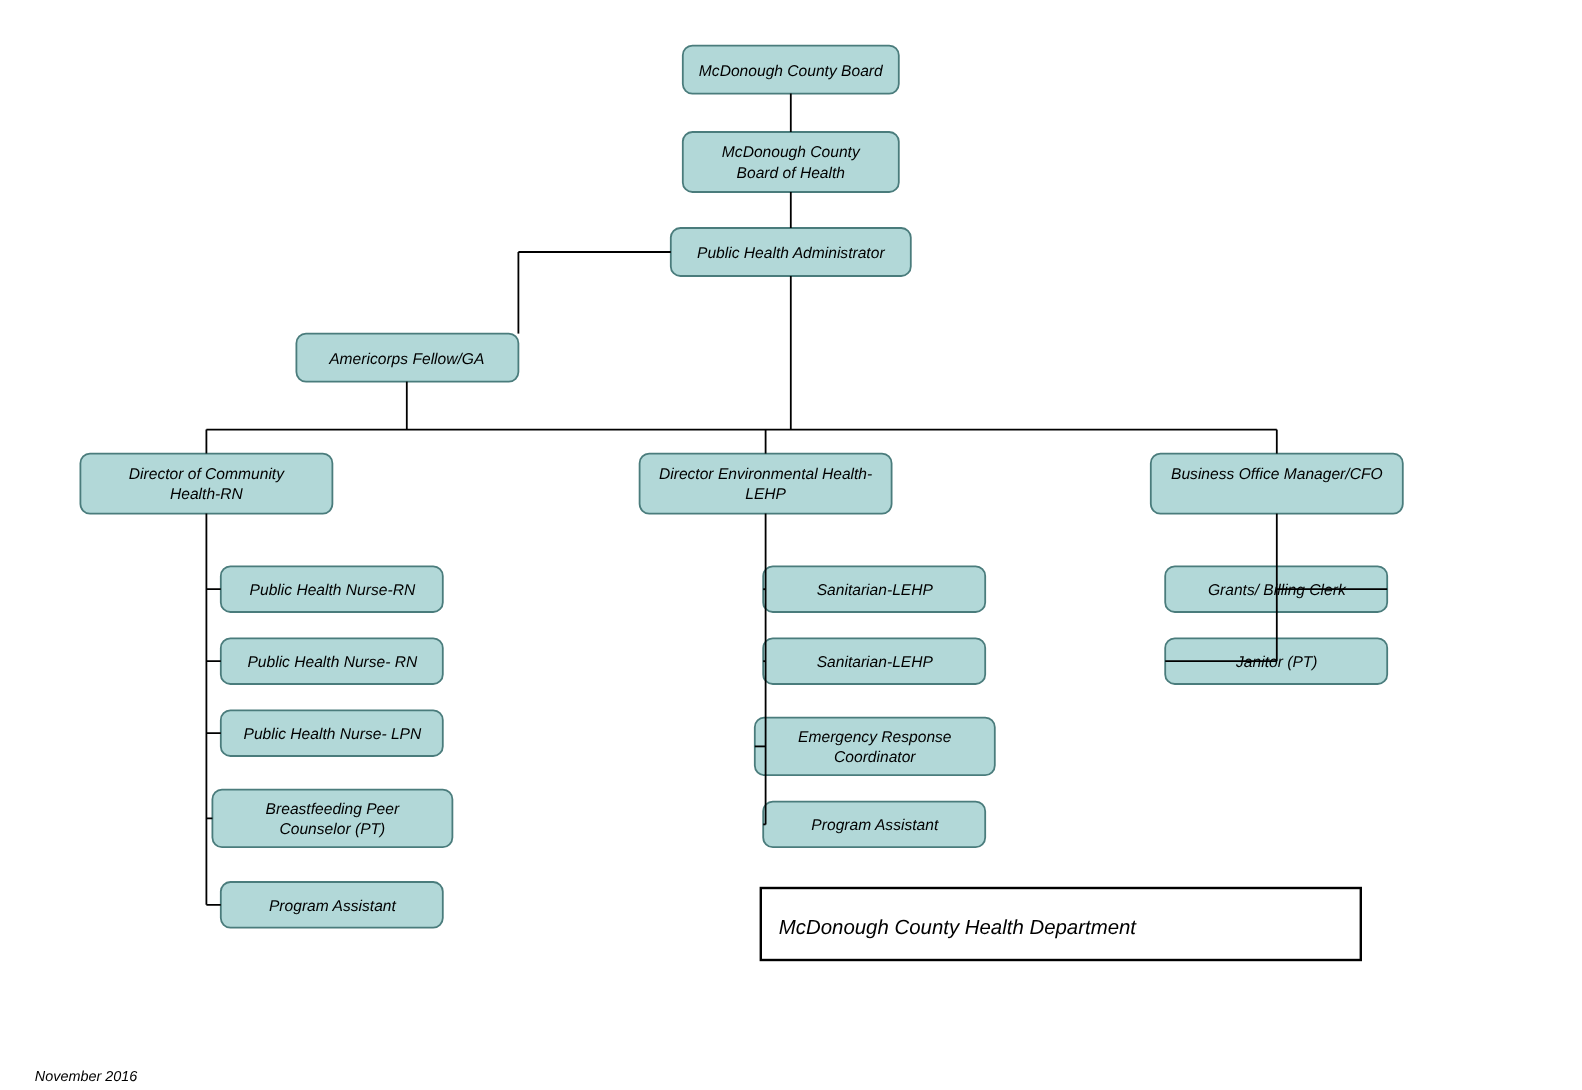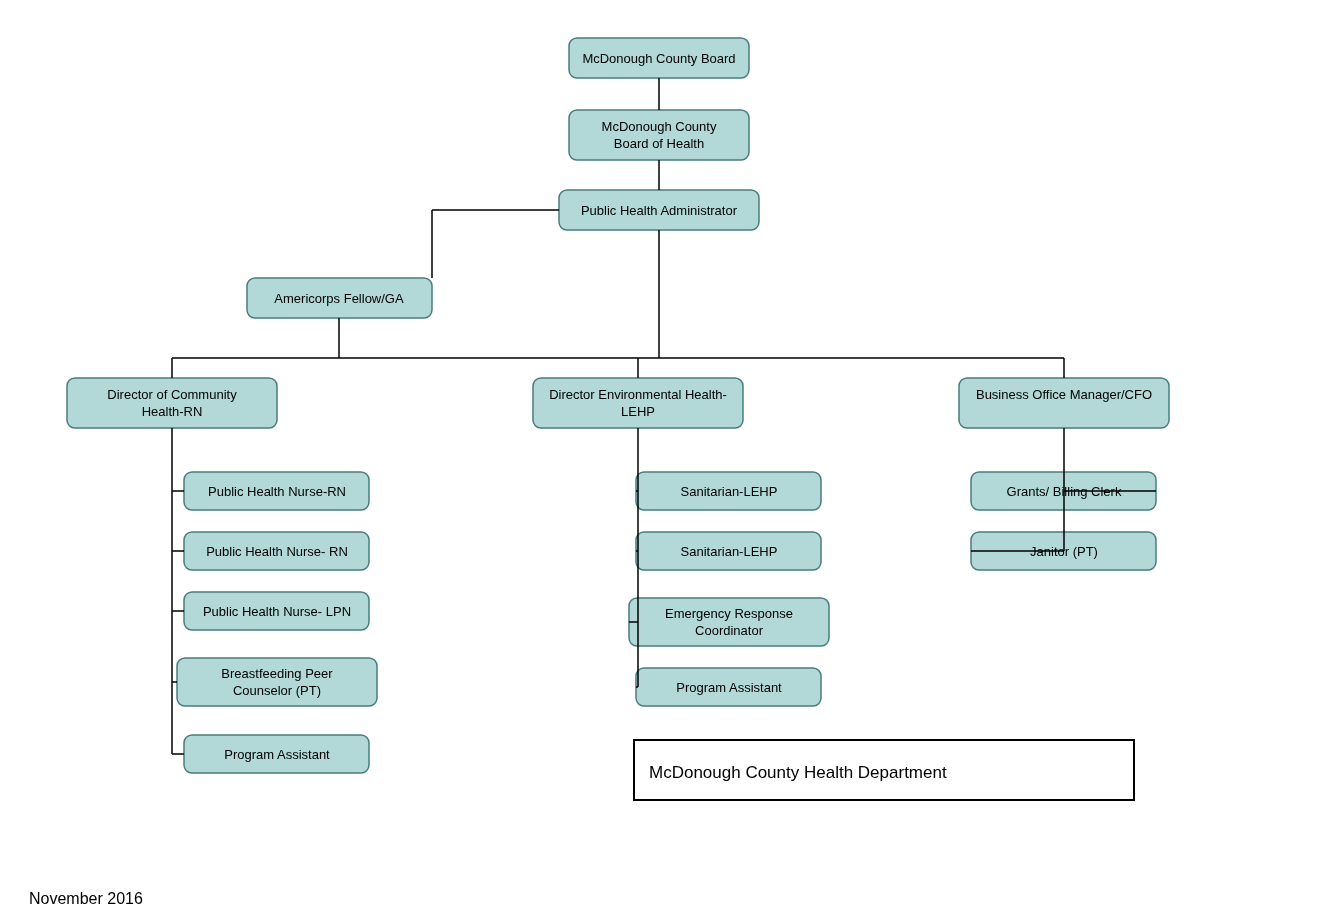--- a/index.html
+++ b/index.html
@@ -10,30 +10,31 @@
       color: #000;
       padding: 20px;
       width: 1318px;
       min-height: 908px;
     }
 
     .org-chart {
       position: relative;
       width: 1260px;
       margin: 0 auto;
+      font-style: italic;
     }
 
     
     .chart-svg {
       display: block;
       margin: 0 auto;
     }
 
     .footer-text {
-      font-size: 16px;
+      font-size: 12px;
       margin-top: 10px;
       color: #000;
     }
   </style>
 </head>
 <body>
 
 <div class="org-chart">
   <svg class="chart-svg" width="1260" height="860">
 

